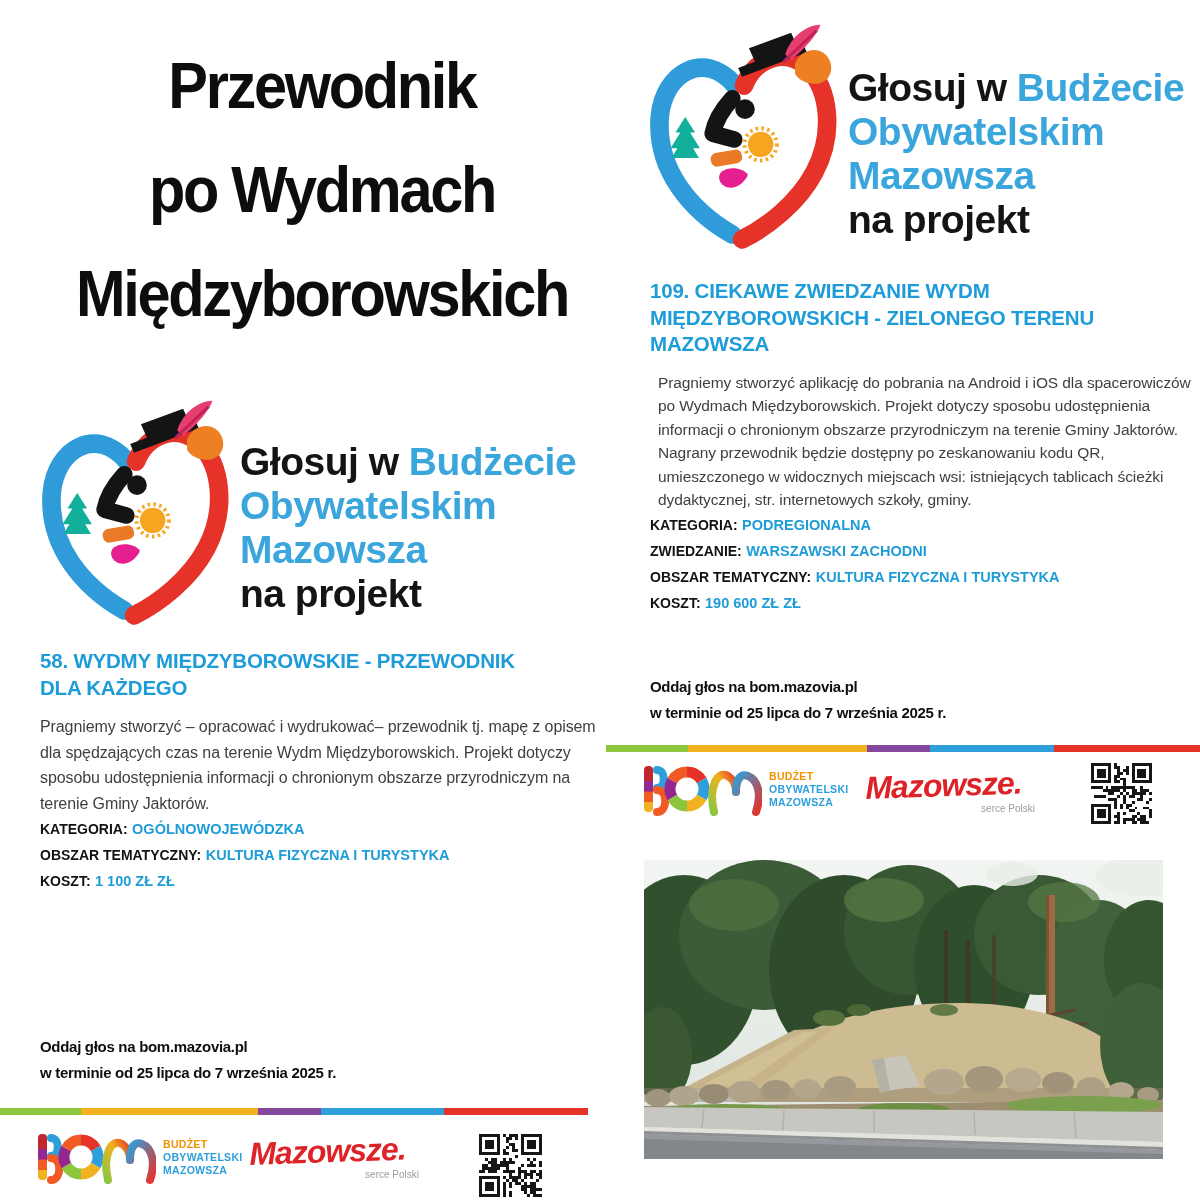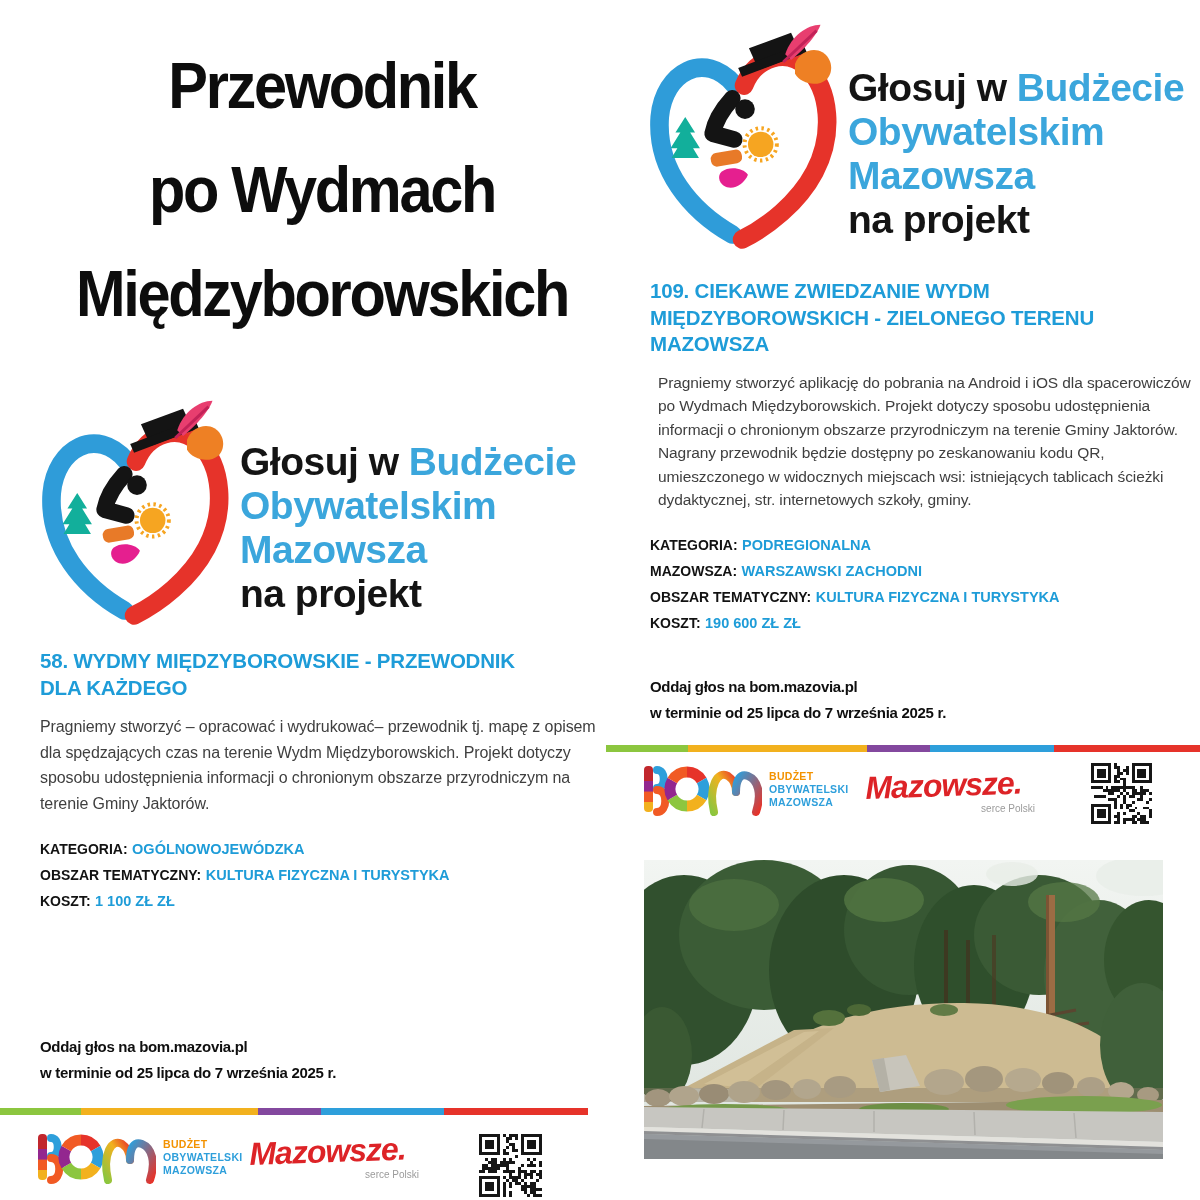--- a/index.html
+++ b/index.html
@@ -17,21 +17,21 @@
   .vote-text{position:absolute;left:200px;top:44px;width:340px;
     font-size:39px;line-height:44px;font-weight:bold;letter-spacing:-.5px;color:#141414;}
   .vote-text .blue{color:#3BA6DC;}
 
   
   .project{position:absolute;}
   .project h2{margin:0;font-size:20.5px;line-height:26.5px;font-weight:bold;color:#1E9CD8;
     letter-spacing:-.2px;}
   .project p{margin:13px 0 0 0;font-size:16px;line-height:25.5px;color:#3F3F3F;letter-spacing:-.1px;}
   .project.right p{font-size:15.5px;line-height:23.5px;margin-left:8px;}
-  .meta{margin-top:20px;}
+  .meta{margin-top:0;}
   .meta .row{line-height:26px;}
   .meta .lbl{font-size:14px;font-weight:bold;color:#121212;}
   .meta .val{font-size:14.5px;font-weight:bold;color:#1E9CD8;}
 
   
   .cta{position:absolute;font-size:15px;line-height:26px;font-weight:bold;color:#0f0f0f;
     letter-spacing:-.3px;}
 
   
   .stripe{position:absolute;height:7px;
@@ -312,21 +312,21 @@
       <div class="blue">Mazowsza</div>
       <div>na projekt</div>
     </div>
   </div>
 
   <div class="project right" style="left:650px;top:278px;width:545px">
     <h2 style="width:470px">109. CIEKAWE ZWIEDZANIE WYDM MIĘDZYBOROWSKICH - ZIELONEGO TERENU MAZOWSZA</h2>
     <p>Pragniemy stworzyć aplikację do pobrania na Android i iOS dla spacerowiczów po Wydmach Międzyborowskich. Projekt dotyczy sposobu udostępnienia informacji o chronionym obszarze przyrodniczym na terenie Gminy Jaktorów. Nagrany przewodnik będzie dostępny po zeskanowaniu kodu QR, umieszczonego w widocznych miejscach wsi: istniejących tablicach ścieżki dydaktycznej, str. internetowych szkoły, gminy.</p>
     <div class="meta">
       <div class="row"><span class="lbl">KATEGORIA:</span> <span class="val">PODREGIONALNA</span></div>
-      <div class="row"><span class="lbl">MAZOWSZA:</span> <span class="val">WARSZAWSKI ZACHODNI</span></div>
+      <div class="row"><span class="lbl">ZWIEDZANIE:</span> <span class="val">WARSZAWSKI ZACHODNI</span></div>
       <div class="row"><span class="lbl">OBSZAR TEMATYCZNY:</span> <span class="val">KULTURA FIZYCZNA I TURYSTYKA</span></div>
       <div class="row"><span class="lbl">KOSZT:</span> <span class="val">190 600 ZŁ ZŁ</span></div>
     </div>
   </div>
 
   <div class="cta" style="left:650px;top:674px">
     <div>Oddaj głos na bom.mazovia.pl</div>
     <div>w terminie od 25 lipca do 7 września 2025 r.</div>
   </div>
 

